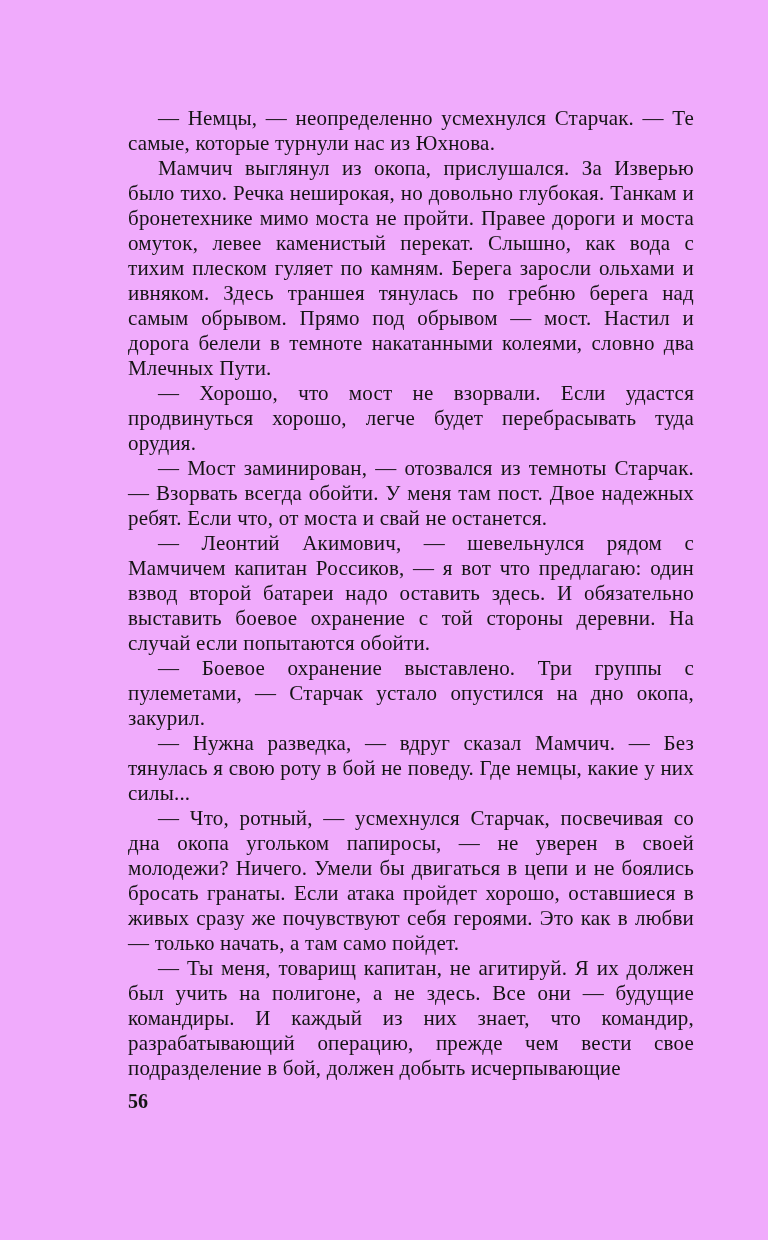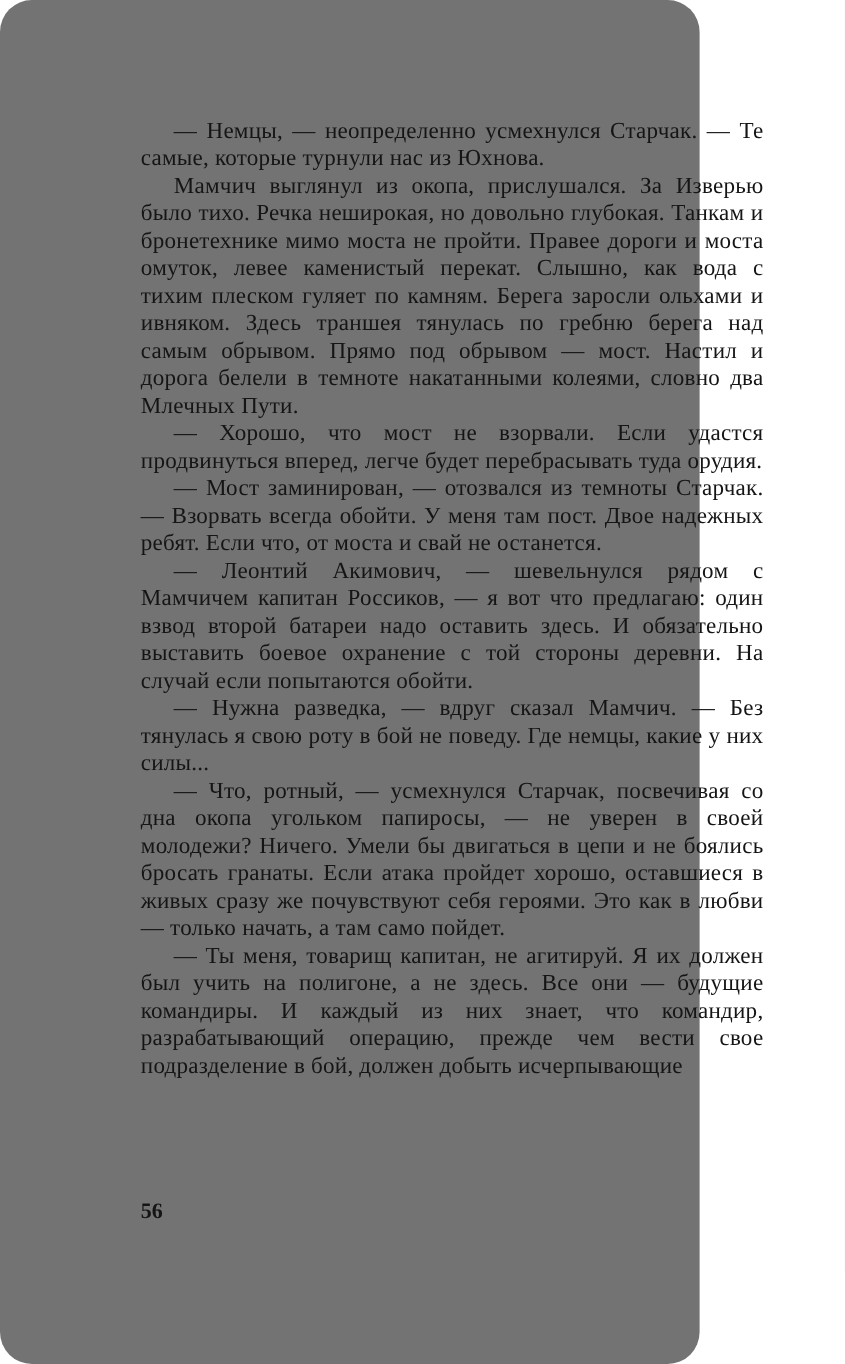--- a/index.html
+++ b/index.html
@@ -9,24 +9,23 @@
   }
   body {
     width: 768px;
     height: 1240px;
     overflow: hidden;
     font-family: "Liberation Serif", serif;
     color: #151515;
   }
   .page {
     position: relative;
-    width: 636px;
+    width: 768px;
     height: 1240px;
-    background: #737373;
-    border-radius: 29px;
+    background: #f0abfc;
   }
   .text-block {
     position: absolute;
     left: 128px;
     top: 106px;
     width: 566px;
     font-size: 21px;
     line-height: 25px;
     text-align: justify;
     letter-spacing: 0.2px;
@@ -47,21 +46,22 @@
     color: #151515;
   }
 </style>
 </head>
 <body>
 
 <main class="page">
   <div class="text-block">
     <p>— Немцы, — неопределенно усмехнулся Старчак. — Те самые, которые турнули нас из Юхнова.</p>
     <p>Мамчич выглянул из окопа, прислушался. За Изверью было тихо. Речка неширокая, но довольно глубокая. Танкам и бронетехнике мимо моста не пройти. Правее дороги и моста омуток, левее каменистый перекат. Слышно, как вода с тихим плеском гуляет по камням. Берега заросли ольхами и ивняком. Здесь траншея тянулась по гребню берега над самым обрывом. Прямо под обрывом — мост. Настил и дорога белели в темноте накатанными колеями, словно два Млечных Пути.</p>
-    <p>— Хорошо, что мост не взорвали. Если удастся продвинуться вперед, легче будет перебрасывать туда орудия.</p>
+    <p>— Хорошо, что мост не взорвали. Если удастся продвинуться хорошо, легче будет перебрасывать туда орудия.</p>
     <p>— Мост заминирован, — отозвался из темноты Старчак. — Взорвать всегда обойти. У меня там пост. Двое надежных ребят. Если что, от моста и свай не останется.</p>
     <p>— Леонтий Акимович, — шевельнулся рядом с Мамчичем капитан Россиков, — я вот что предлагаю: один взвод второй батареи надо оставить здесь. И обязательно выставить боевое охранение с той стороны деревни. На случай если попытаются обойти.</p>
+    <p>— Боевое охранение выставлено. Три группы с пулеметами, — Старчак устало опустился на дно окопа, закурил.</p>
     <p>— Нужна разведка, — вдруг сказал Мамчич. — Без тянулась я свою роту в бой не поведу. Где немцы, какие у них силы...</p>
     <p>— Что, ротный, — усмехнулся Старчак, посвечивая со дна окопа угольком папиросы, — не уверен в своей молодежи? Ничего. Умели бы двигаться в цепи и не боялись бросать гранаты. Если атака пройдет хорошо, оставшиеся в живых сразу же почувствуют себя героями. Это как в любви — только начать, а там само пойдет.</p>
     <p>— Ты меня, товарищ капитан, не агитируй. Я их должен был учить на полигоне, а не здесь. Все они — будущие командиры. И каждый из них знает, что командир, разрабатывающий операцию, прежде чем вести свое подразделение в бой, должен добыть исчерпывающие</p>
   </div>
   <div class="page-number">56</div>
 </main>
 
 </body></html>

